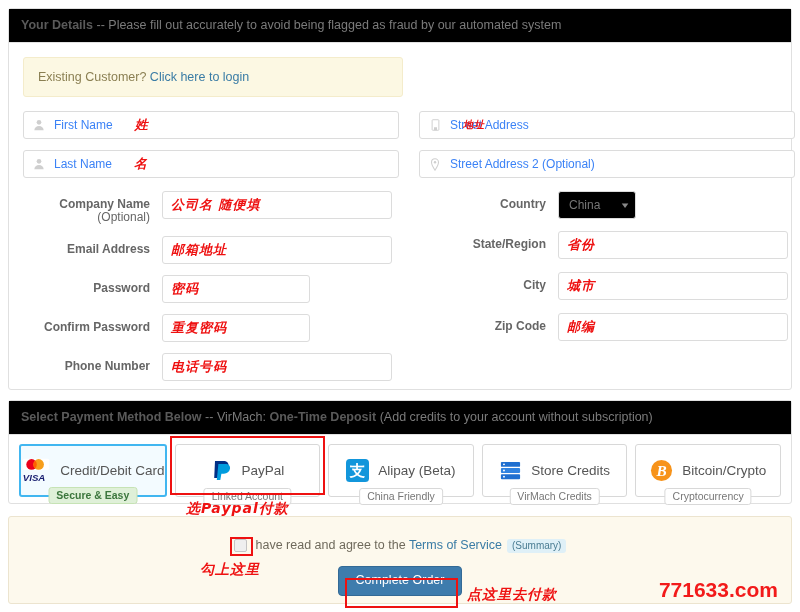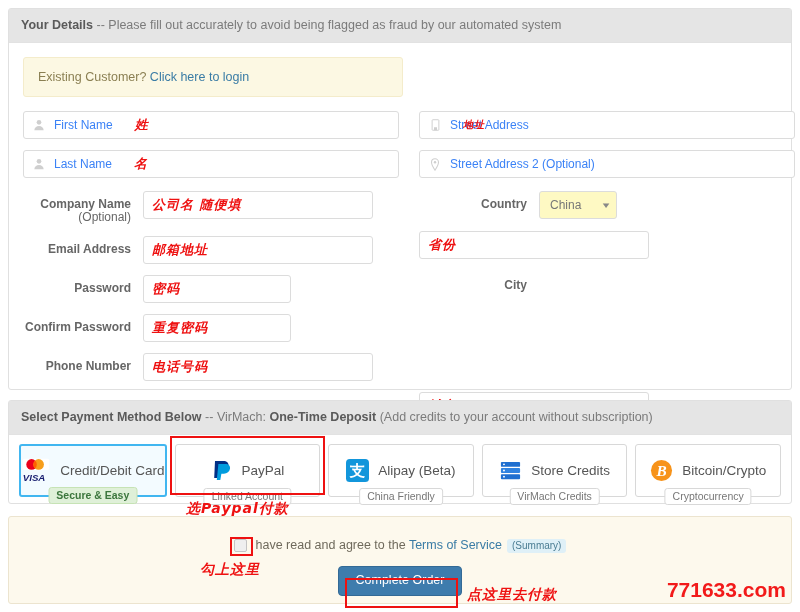--- a/index.html
+++ b/index.html
@@ -28,21 +28,21 @@
     position: absolute;
     left: 8px;
     right: 8px;
     width: 784px;
     box-sizing: border-box;
     background: #ffffff;
     border: 1px solid #e0e0e0;
     border-radius: 3px;
   }
   .panel-head {
-    background: #e5e5e5;
+    background: #000000;
     border-bottom: 1px solid #e2e2e2;
     padding: 9px 12px 10px 12px;
     font-size: 12.5px;
     color: #7b7b7b;
     white-space: nowrap;
     overflow: hidden;
   }
   .panel-head .strong {
     color: #5a5a5a;
     font-weight: bold;
@@ -81,20 +81,21 @@
   }
   .col-left  { left: 2px; }
   .col-right { left: 398px; }
 
   
   .row {
     display: flex;
     align-items: flex-start;
     margin-bottom: 11px;
     min-height: 26px;
+    margin-left: 19px;
   }
   .row-full { display: block; margin-bottom: 11px; }
 
   .lbl {
     width: 120px;
     flex: 0 0 120px;
     text-align: right;
     padding-right: 12px;
     padding-top: 7px;
     box-sizing: border-box;
@@ -162,21 +163,21 @@
     pointer-events: none;
   }
 
   
   .sel {
     box-sizing: border-box;
     width: 78px;
     height: 28px;
     border: 1px solid #dcdcdc;
     border-radius: 3px;
-    background: #fef9c3;
+    background: #000000;
     display: flex;
     align-items: center;
     justify-content: space-between;
     padding: 0 6px 0 10px;
     font-size: 12px;
     color: #777777;
   }
   .caret {
     font-size: 8px;
     color: #888888;
@@ -292,21 +293,21 @@
     color: #ffffff;
     font-size: 12.5px;
     padding: 7px 17px 8px 17px;
     cursor: pointer;
     font-family: "Liberation Sans", sans-serif;
     line-height: 1;
   }
 
   .watermark {
     position: absolute;
-    right: 14px;
+    right: 22px;
     bottom: 10px;
     color: #f21a1a;
     font-size: 21px;
     font-weight: bold;
     font-family: "Liberation Sans", sans-serif;
     letter-spacing: 0px;
   }
 
   .ann {
     position: absolute;
@@ -446,28 +447,29 @@
             <div class="lbl">Country</div>
             <div class="ctrl">
               <div class="sel">
                 <span>China</span>
                 <span class="caret">▼</span>
               </div>
             </div>
           </div>
 
           <div class="row" style="margin-top:12px;">
+            <div class="lbl">State/Region</div>
             <div class="ctrl">
               <div class="inp w-230">
                 <span class="zh">省份</span>
               </div>
             </div>
           </div>
 
-          <div class="row" style="margin-top:13px;flex-direction:column;">
+          <div class="row" style="margin-top:13px;">
             <div class="lbl">City</div>
             <div class="ctrl">
               <div class="inp w-230">
                 <span class="zh">城市</span>
               </div>
             </div>
           </div>
 
           <div class="row" style="margin-top:13px;">
             <div class="lbl">Zip Code</div>

